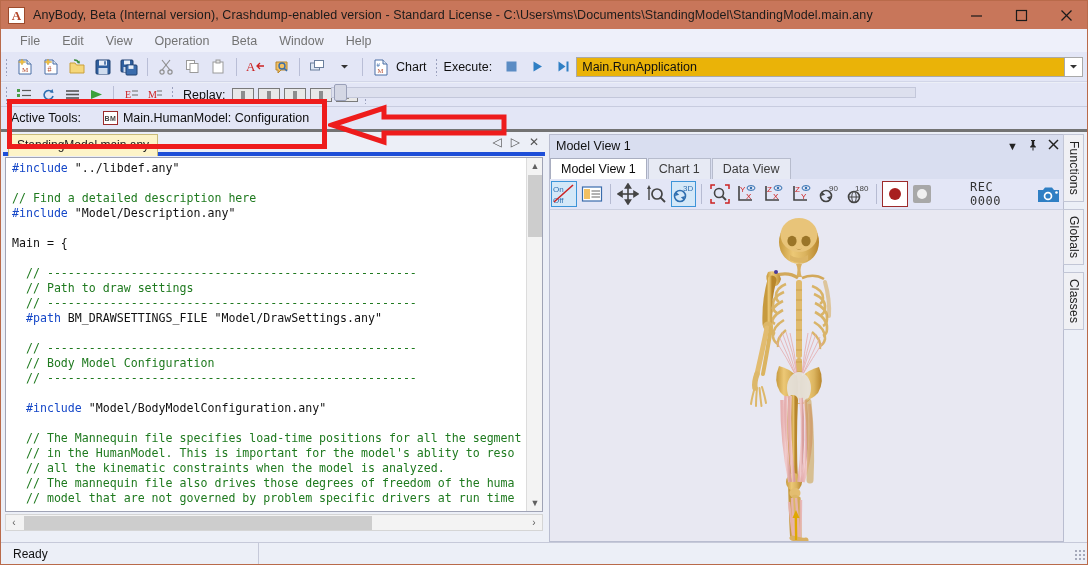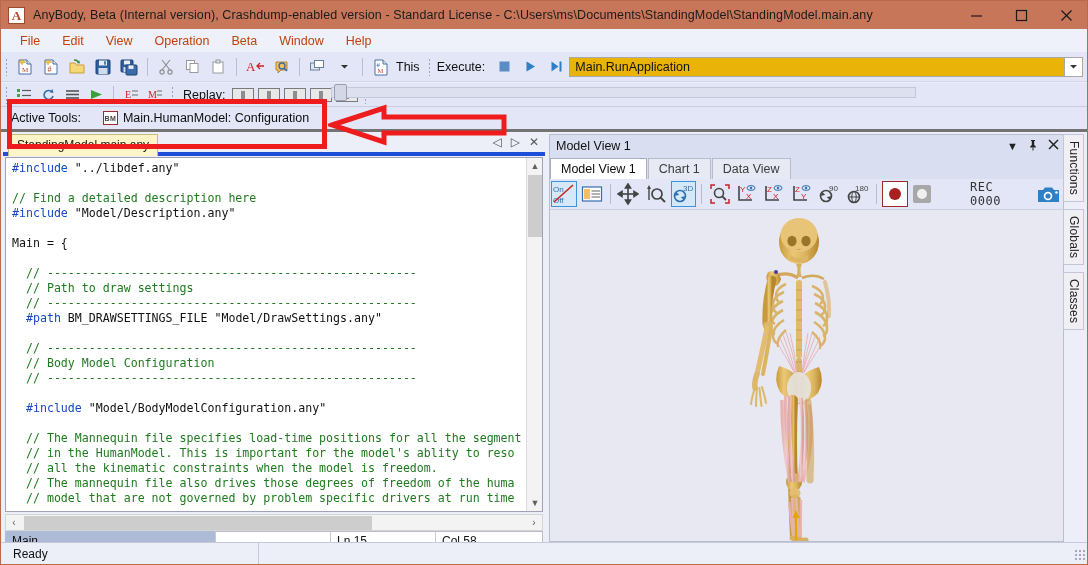--- a/index.html
+++ b/index.html
@@ -46,21 +46,21 @@
   }
   .win-btn svg { display: block; }
 
   
   .menubar {
     position: absolute; left: 0; top: 28px; width: 1088px; height: 23px;
     background: #eef0fa;
     display: flex; align-items: center; padding-left: 8px;
   }
   .menu-item {
-    font-size: 12.5px; color: #c2410c; padding: 3px 11px; white-space: nowrap;
+    font-size: 12.5px; color: #737373; padding: 3px 11px; white-space: nowrap;
   }
 
   
   .toolbar1 {
     position: absolute; left: 0; top: 51px; width: 1088px; height: 30px;
     background: #e3e6f6;
     display: flex; align-items: center;
     border-bottom: 1px solid #d2d6e8;
   }
   .tb-grip {
@@ -437,21 +437,21 @@
     <div class="tb-sep"></div>
 
     <div class="tb-btn">
       <svg width="19" height="18" viewBox="0 0 19 18">
         <path d="M3 2 h8 l4 4 v11 h-12 z" fill="#fff" stroke="#4a6fa5"></path>
         <path d="M11 2 v4 h4" fill="#dde6f2" stroke="#4a6fa5"></path>
         <text x="4.5" y="9" font-size="7" fill="#3a6cac" font-family="Liberation Serif, serif">#</text>
         <text x="5.5" y="15" font-size="6.5" fill="#b4472a" font-family="Liberation Serif, serif">M</text>
       </svg>
     </div>
-    <div class="tb-label">This</div>
+    <div class="tb-label">Chart</div>
 
     <div class="tb-grip"></div>
 
     <div class="exec-label">Execute:</div>
 
     <div class="tb-btn">
       <svg width="13" height="13" viewBox="0 0 13 13">
           <rect x="1.5" y="1.5" width="10" height="10" fill="#5b8cc4"></rect>
         </svg>
     </div>
@@ -571,43 +571,37 @@
 <span class="kw">  #path</span><span class="pln"> BM_DRAWSETTINGS_FILE "Model/DrawSettings.any"</span>
 
 <span class="cm">  // -----------------------------------------------------</span>
 <span class="cm">  // Body Model Configuration</span>
 <span class="cm">  // -----------------------------------------------------</span>
 
 <span class="kw">  #include</span><span class="pln"> "Model/BodyModelConfiguration.any"</span>
 
 <span class="cm">  // The Mannequin file specifies load-time positions for all the segment</span>
 <span class="cm">  // in the HumanModel. This is important for the model's ablity to reso</span>
-<span class="cm">  // all the kinematic constraints when the model is freedom.</span>
+<span class="cm">  // all the kinematic constraints when the model is analyzed.</span>
 <span class="cm">  // The mannequin file also drives those degrees of freedom of the huma</span>
 <span class="cm">  // model that are not governed by problem specific drivers at run time</span></div>
 
       <div class="vscroll">
         <div class="vs-arrow">▲</div>
         <div class="vs-thumb"></div>
         <div class="vs-arrow" style="position:absolute;bottom:0;">▼</div>
       </div>
     </div>
 
     <div class="hscroll">
       <div class="hs-arrow">‹</div>
       <div class="hs-thumb"></div>
       <div class="hs-arrow" style="position:absolute;right:0;">›</div>
     </div>
 
-    <div class="editor-status">
-      <div class="es-cell es-main">Main</div>
-      <div class="es-cell es-blank"></div>
-      <div class="es-cell es-ln">Ln 15</div>
-      <div class="es-cell es-col">Col 58</div>
-    </div>
   </div>
 
   <div class="mv-panel">
     <div class="mv-header">
       <div class="mv-title">Model View 1</div>
       <div class="mv-hdr-btns">
         <span>▼</span>
         <span>
           <svg width="10" height="12" viewBox="0 0 10 12">
             <path d="M3 1 h4 v1 h-.8 v4 l1.6 1.6 v1 H2.2 v-1 L3.8 6 V2 H3 Z" fill="#222"></path>

